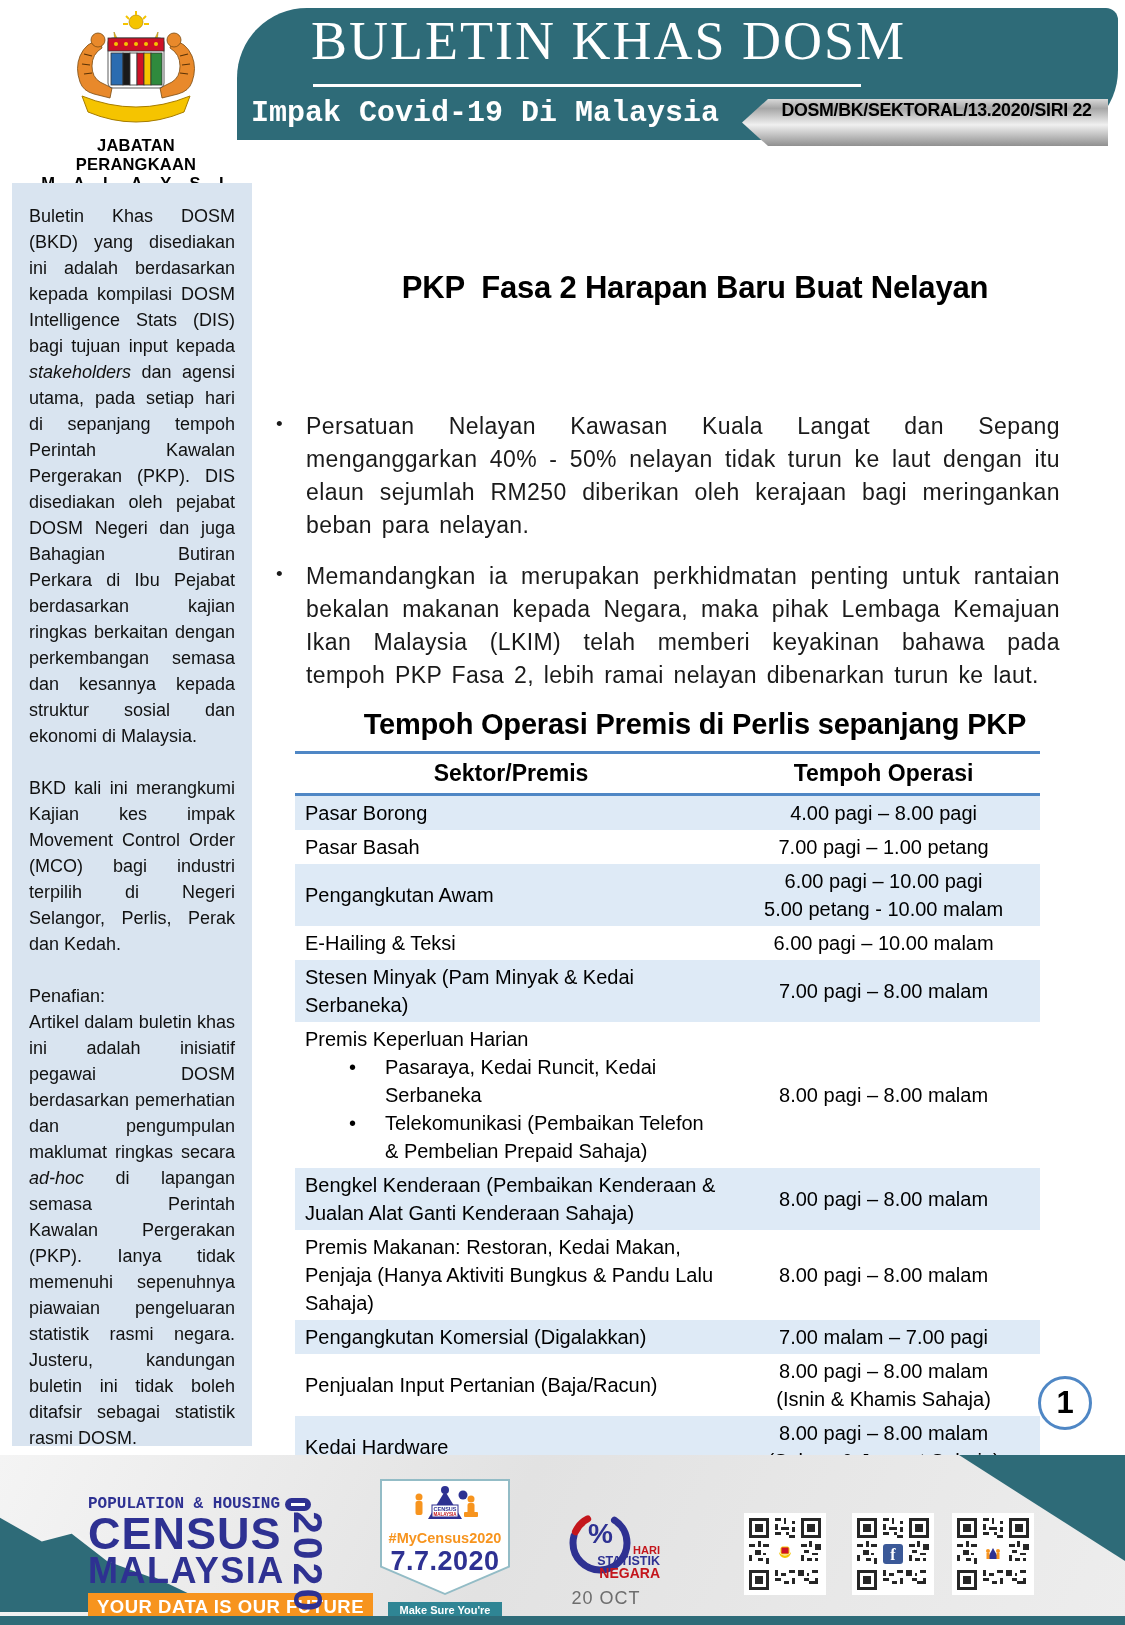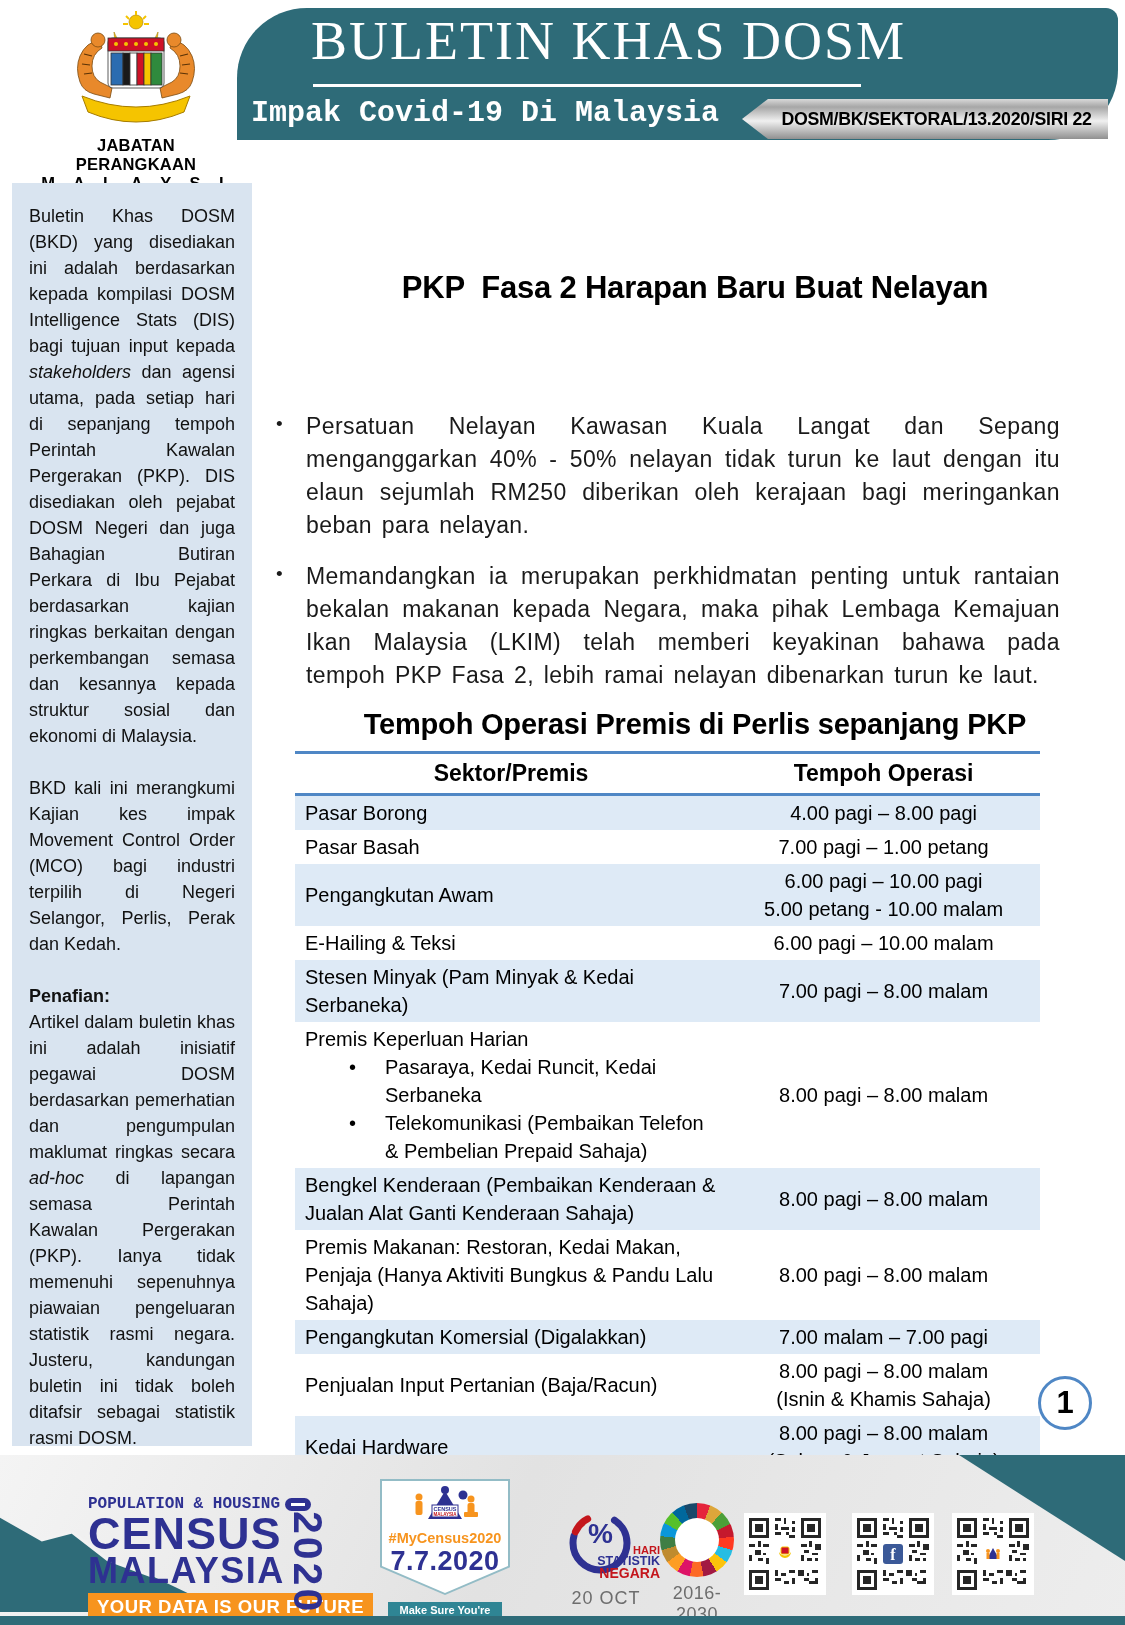--- a/index.html
+++ b/index.html
@@ -19,40 +19,40 @@
     font-family:"Liberation Serif", serif; font-size:54px; color:#fff;
     letter-spacing:2px; white-space:nowrap;
   }
   .banner-rule { position:absolute; left:76px; top:76px; width:548px; height:3px; background:#fff; }
   .banner-subtitle {
     position:absolute; left:14px; top:88px;
     font-family:"Liberation Mono","DejaVu Sans Mono", monospace;
     font-size:30px; font-weight:700; color:#fff; white-space:nowrap;
   }
   .ref-ribbon {
-    position:absolute; left:742px; top:99px; width:366px; height:40px;
+    position:absolute; left:742px; top:99px; width:366px; height:47px;
     background:linear-gradient(180deg,#d9d9d9 0%,#a6a6a6 20%,#f0f0f0 55%,#909090 100%);
     clip-path:polygon(0 50%, 26px 0, 100% 0, 100% 100%, 26px 100%);
-    display:flex; align-items:center; justify-content:center; padding-left:24px;
+    display:flex; align-items:flex-start; justify-content:center; padding-left:24px;
   }
   .ref-text { font-size:18.5px; font-weight:700; color:#000; letter-spacing:-0.3px; transform:scaleX(0.96); white-space:nowrap; }
 
   .agency-logo-block { position:absolute; left:36px; top:10px; width:200px; text-align:center; }
   .agency-name1 { font-size:16.5px; font-weight:700; letter-spacing:0.2px; margin-top:2px; }
   .agency-name2 { font-size:16.5px; font-weight:700; letter-spacing:7px; }
 
   
   .sidebar {
     position:absolute; left:12px; top:183px; width:240px; height:1263px;
     background:#D9E4F0; padding:20px 17px; text-align:justify;
     font-size:18px; line-height:26px; color:#111; overflow:hidden;
   }
   .sidebar p { margin:0 0 26px 0; }
   .sidebar p.tight { margin-bottom:0; }
-  .penafian-heading { font-weight:700; }
+  .penafian-heading { font-weight:400; }
   .italic { font-style:italic; }
 
   
   .main { position:absolute; left:270px; top:175px; width:850px; }
   .article-title {
     text-align:center; font-weight:800; font-size:31px; line-height:45px;
     white-space:pre-wrap; letter-spacing:-0.2px; color:#000;
   }
   .bullet-item { display:flex; margin:10px 0 0 6px; }
   .bullet-item + .bullet-item { margin-top:18px; }
@@ -426,24 +426,20 @@
       </span>
       <div class="stats-labels">
         <div class="stats-label-hari">HARI</div>
         <div class="stats-label-statistik">STATISTIK</div>
         <div class="stats-label-negara">NEGARA</div>
       </div>
     </div>
     <div class="stats-date">20 OCT</div>
   </div>
 
-  <div class="sdg">
-    <div class="sdg-wheel"></div>
-    <div class="sdg-years">2016-2030</div>
-  </div>
 
   <svg width="0" height="0" style="position:absolute">
     <defs>
       <g id="qr-pattern-def" fill="#262626">
         <rect x="0" y="0" width="7" height="7"></rect>
           <rect x="1" y="1" width="5" height="5" fill="#fff"></rect>
           <rect x="2" y="2" width="3" height="3"></rect>
         <rect x="18" y="0" width="7" height="7"></rect>
           <rect x="19" y="1" width="5" height="5" fill="#fff"></rect>
           <rect x="20" y="2" width="3" height="3"></rect>

